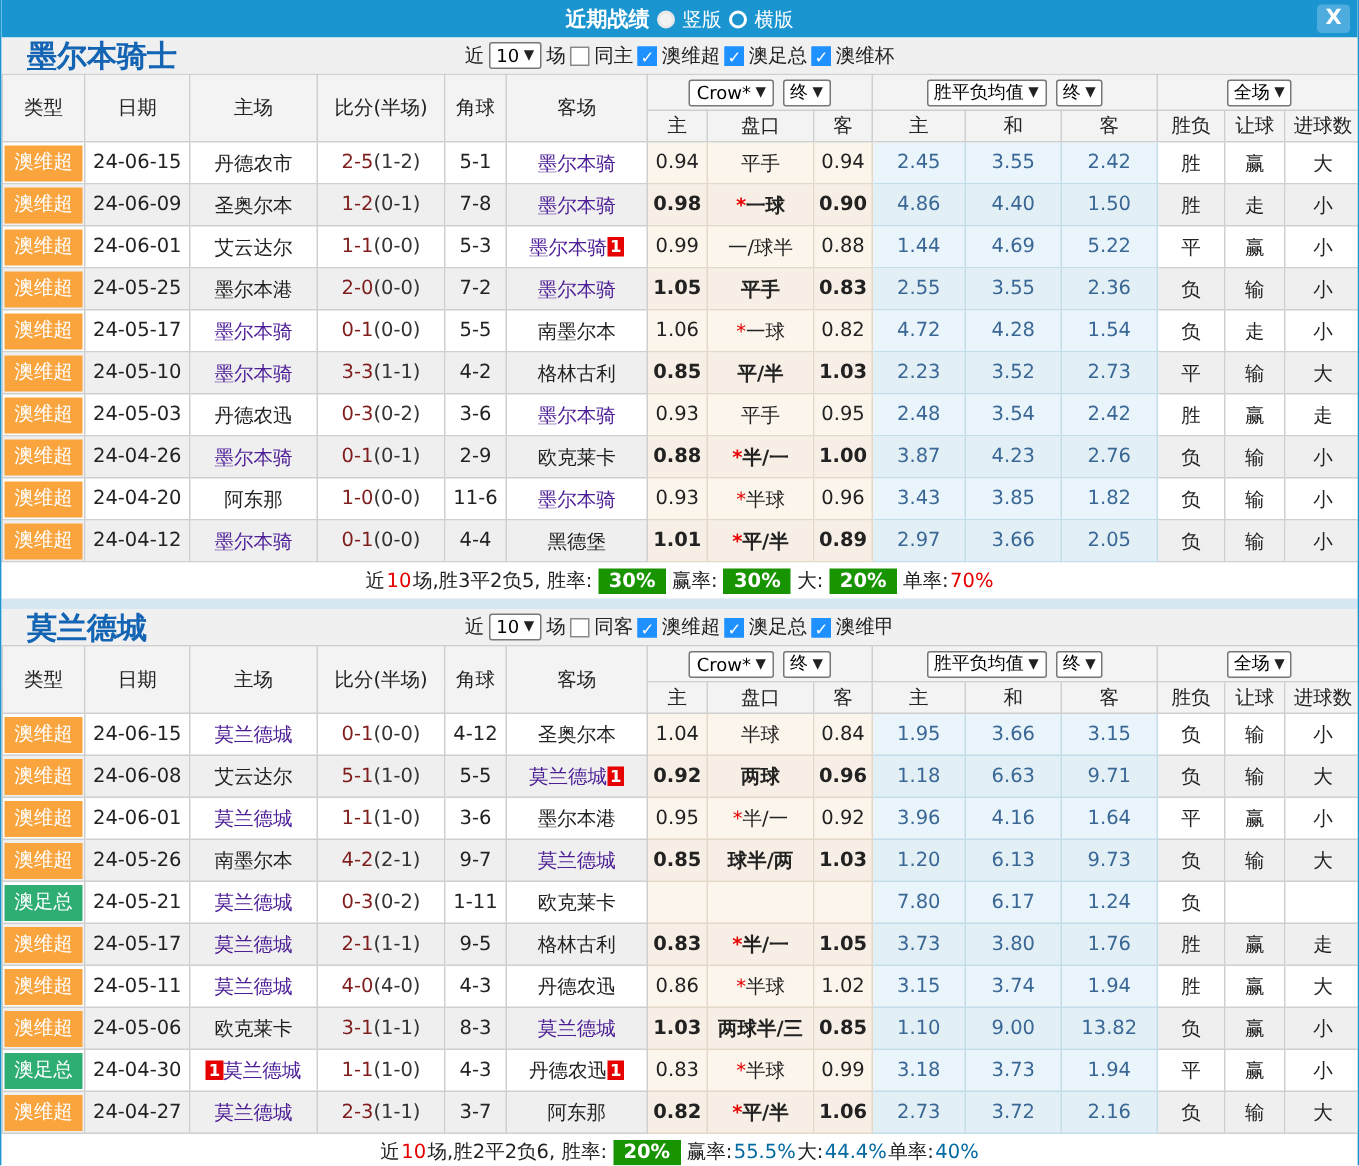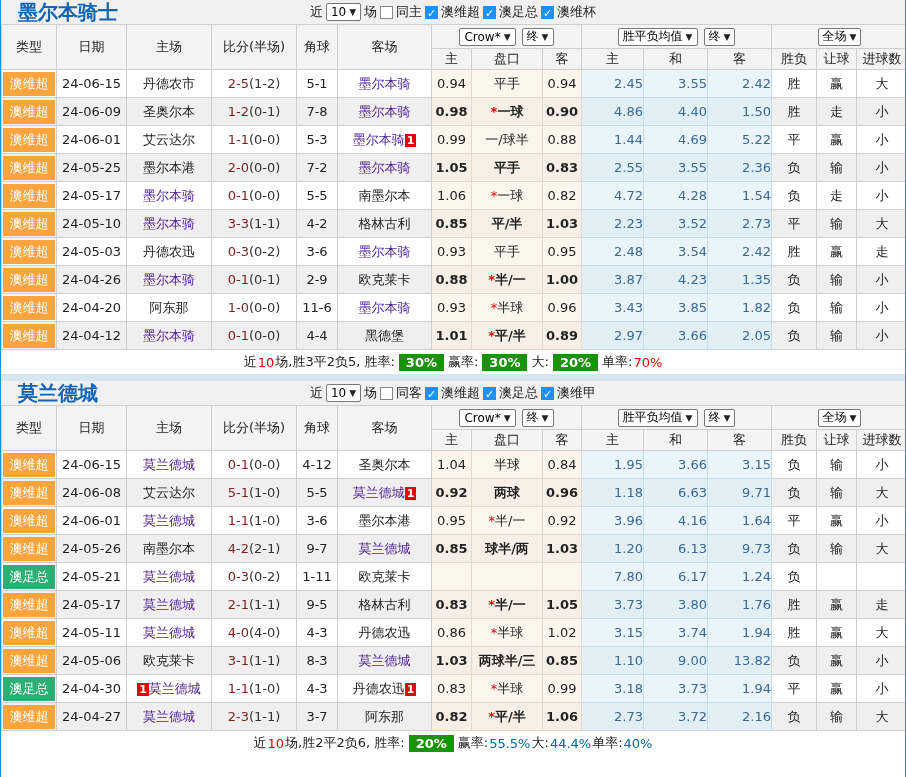--- a/index.html
+++ b/index.html
@@ -26,21 +26,21 @@
   
   table.grid { width:906px; border-collapse:collapse; table-layout:fixed; font-size:13px; }
   .grid th, .grid td { border:1px solid #CFCFCF; text-align:center; overflow:hidden; white-space:nowrap; }
   .grid thead th { background:#F3F3F3; font-weight:normal; color:#222; }
   .grid thead tr.h1 th { height:24px; }
   .grid thead tr.h2 th { height:21px; }
   .grid tbody td { height:28px; color:#222; }
   tr.odd  td { background:#FFFFFF; }
   tr.even td { background:#EFEFEF; }
   td.c-odds { background:#FCF5EC !important; border-color:#E4D9C8; }
-  td.c-avg  { background:#E9F5FA !important; border-color:#C3DDEA; color:#3A6795 !important;text-align:right; }
+  td.c-avg  { background:#E9F5FA !important; border-color:#C3DDEA; color:#3A6795 !important; }
   tr.even td.c-odds { background:#F7EFE5 !important;font-weight:bold; }
   tr.even td.c-avg  { background:#E2F0F6 !important; }
   .tag { display:block; margin:1px; height:24px; line-height:24px; color:#fff; font-size:13px; }
   .tag.o { background:#FAA43E; }
   .tag.g { background:#2FAE74; }
   .self { color:#4c1d95; }
   .score { color:#7f1d1d; }
   .half { color:#333; }
   .star { color:#E60000; }
   .badge1 { display:inline-block; background:#E60000; color:#fff; font-size:11px; font-weight:bold; padding:0 2px; line-height:13px; vertical-align:middle; }
@@ -53,20 +53,30 @@
   .summary .red { color:#E60000; }
   .summary .blue { color:#0369a1; }
 
   .sec-gap { height:7px; background:#D7E7F2; }
 </style>
 </head>
 <body>
 
 <div class="app">
 
+  <div class="titlebar">
+    <div class="cluster">
+      <span class="title">近期战绩</span>
+      <span class="radio filled"></span>
+      <span>竖版</span>
+      <span class="radio"></span>
+      <span>横版</span>
+    </div>
+    <div class="close-btn">X</div>
+  </div>
 
   <div>
     <div class="sec-head">
       <span class="team">墨尔本骑士</span>
       <div class="controls">
         <span>近</span>
         <span class="select">
             <span>10</span>
             <b class="chev">▼</b>
           </span>
@@ -293,21 +303,21 @@
             <td>24-04-26</td>
             <td><span class="self">墨尔本骑</span></td>
             <td><span class="score">0-1</span><span class="half">(0-1)</span></td>
             <td>2-9</td>
             <td><span>欧克莱卡</span></td>
             <td class="c-odds">0.88</td>
             <td class="c-odds"><span class="star">*</span><span>半/一</span></td>
             <td class="c-odds">1.00</td>
             <td class="c-avg">3.87</td>
             <td class="c-avg">4.23</td>
-            <td class="c-avg">1.35</td>
+            <td class="c-avg">2.76</td>
             <td class="t-g">负</td>
             <td class="t-g">输</td>
             <td class="t-g">小</td>
           </tr>
           <tr class="odd">
             <td>
               <span class="tag o">澳维超</span>
             </td>
             <td>24-04-20</td>
             <td><span>阿东那</span></td>

